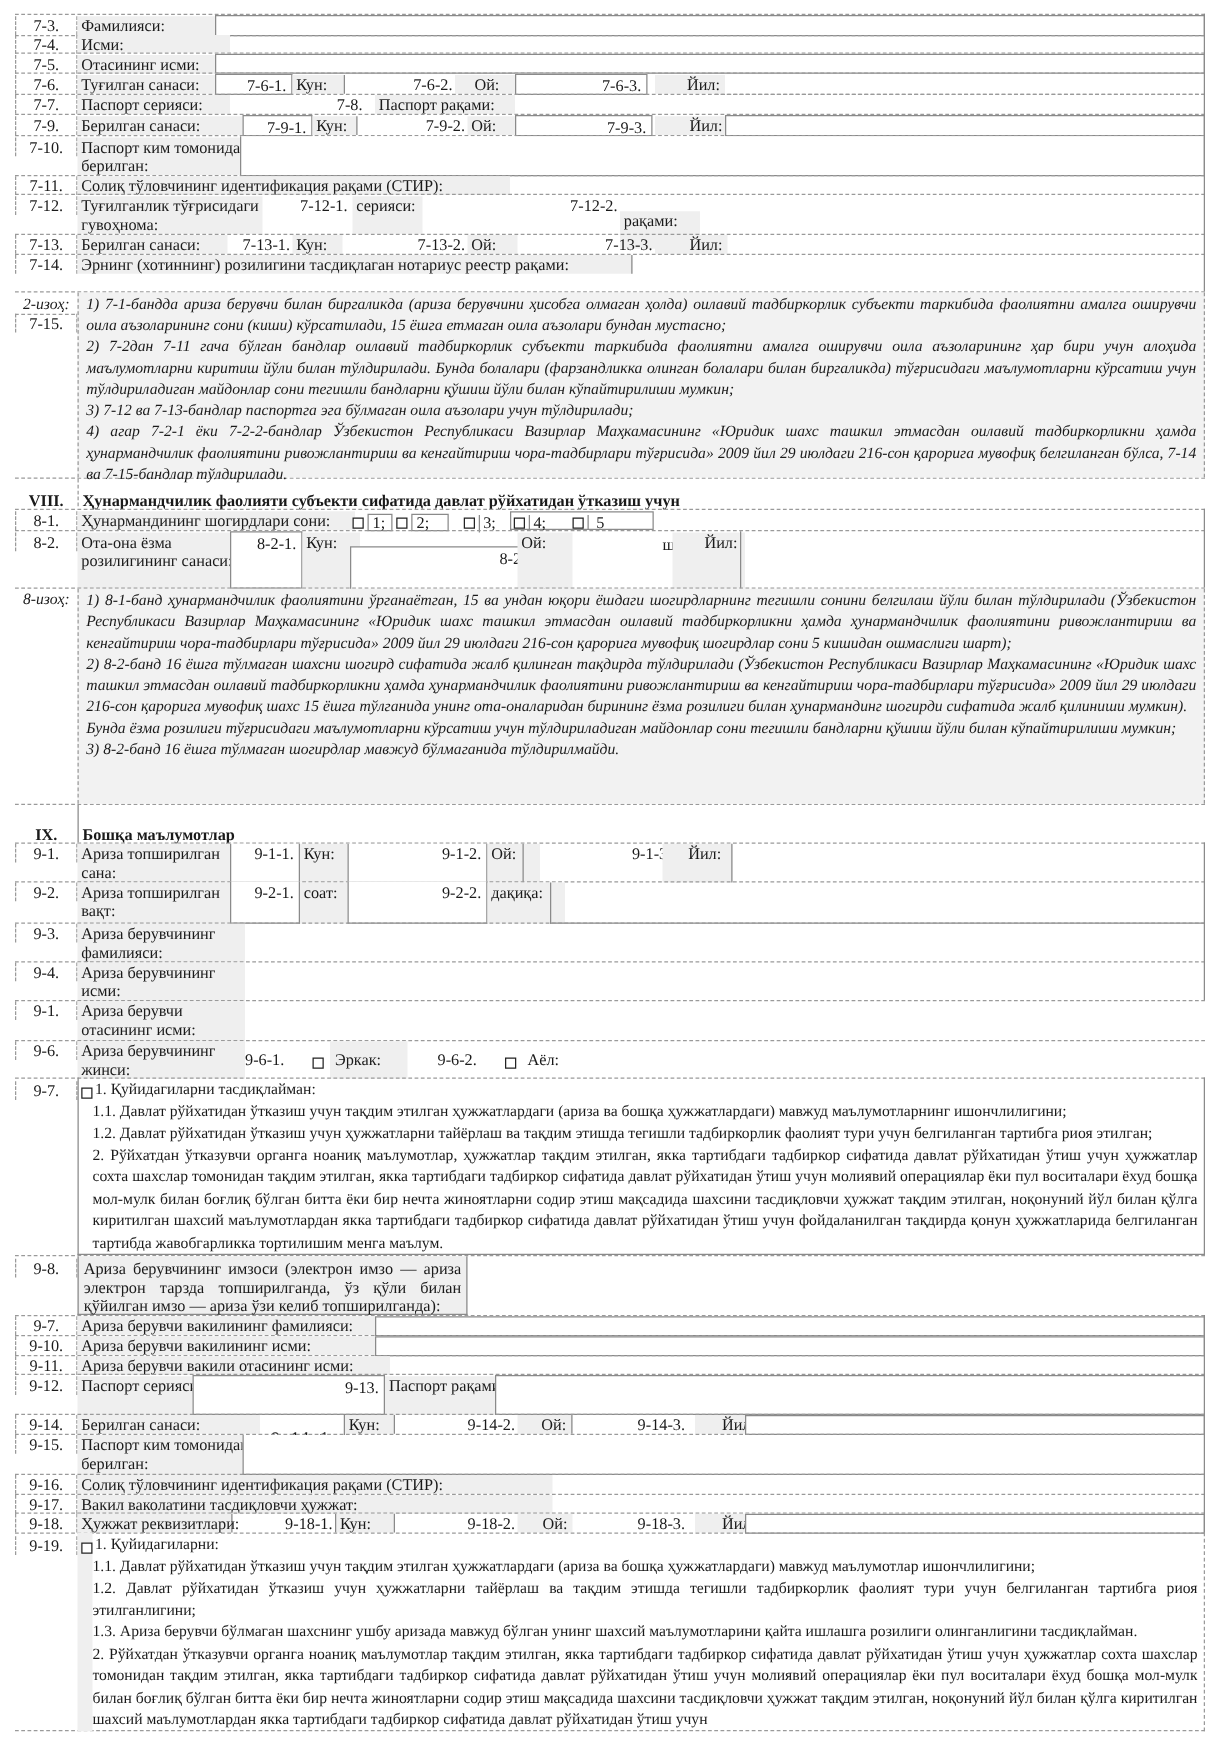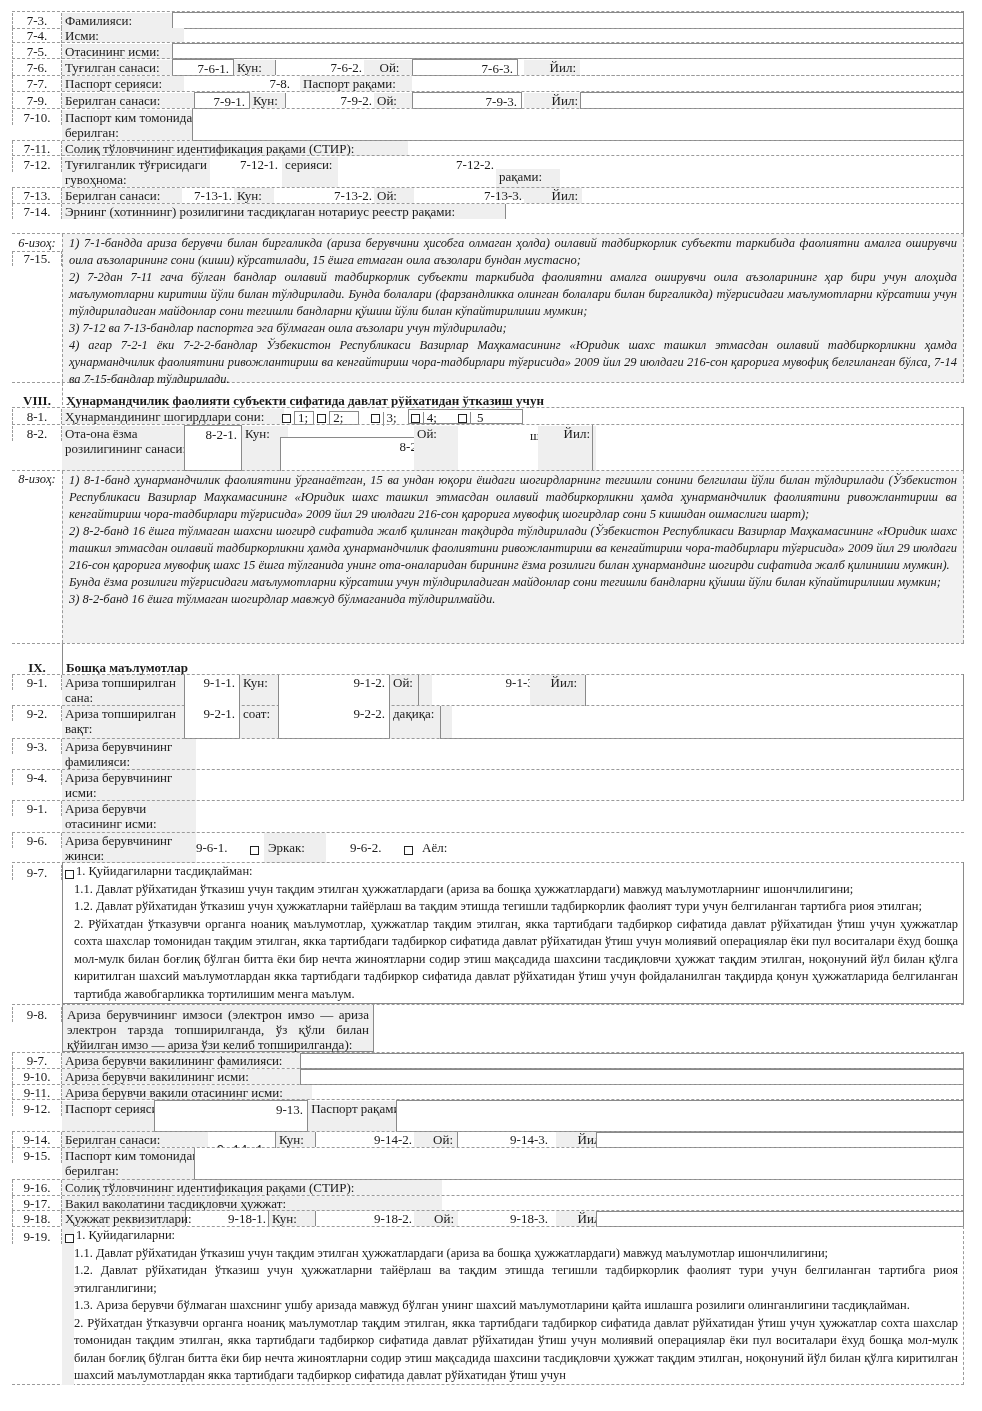--- a/index.html
+++ b/index.html
@@ -135,21 +135,21 @@
   <span class="lbl" style="left:222px;top:-1px;width:40px;height:14px;">Кун:</span>
   <span class="sub" style="left:270px;width:88px;top:-1px;">7-15-2.</span>
   <span class="lbl" style="left:362px;top:-1px;width:40px;height:14px;">Ой:</span>
   <span class="sub" style="left:410px;width:96px;top:-1px;">7-15-3.</span>
   <span class="lbl" style="left:512px;top:-1px;width:58px;height:14px;text-align:right;padding-right:4px;">Йил:</span>
   <div class="abs" style="left:570px;top:0;width:382px;height:14px;"></div>
 </div>
 <div class="rline" style="top:11px;height:222px;"></div>
 
 <div class="row" style="top:233px;height:150px;border-bottom:1px dashed #9a9a9a;"></div>
-<span class="notenum" style="top:236px;">6-изоҳ:</span>
+<span class="notenum" style="top:236px;">2-изоҳ:</span>
 <div class="note" style="top:234px;height:148px;">
   <p>1) 7-1-бандда ариза берувчи билан биргаликда (ариза берувчини ҳисобга олмаган ҳолда) оилавий тадбиркорлик субъекти таркибида фаолиятни амалга оширувчи оила аъзоларининг сони (киши) кўрсатилади, 15 ёшга етмаган оила аъзолари бундан мустасно;</p>
   <p>2) 7-2дан 7-11 гача бўлган бандлар оилавий тадбиркорлик субъекти таркибида фаолиятни амалга оширувчи оила аъзоларининг ҳар бири учун алоҳида маълумотларни киритиш йўли билан тўлдирилади. Бунда болалари (фарзандликка олинган болалари билан биргаликда) тўғрисидаги маълумотларни кўрсатиш учун тўлдириладиган майдонлар сони тегишли бандларни қўшиш йўли билан кўпайтирилиши мумкин;</p>
   <p>3) 7-12 ва 7-13-бандлар паспортга эга бўлмаган оила аъзолари учун тўлдирилади;</p>
   <p>4) агар 7-2-1 ёки 7-2-2-бандлар Ўзбекистон Республикаси Вазирлар Маҳкамасининг «Юридик шахс ташкил этмасдан оилавий тадбиркорликни ҳамда ҳунармандчилик фаолиятини ривожлантириш ва кенгайтириш чора-тадбирлари тўғрисида» 2009 йил 29 июлдаги 216-сон қарорига мувофиқ белгиланган бўлса, 7-14 ва 7-15-бандлар тўлдирилади.</p>
 </div>
 
 <div class="abs" style="left:62px;top:383px;width:1px;height:22px;border-left:1px dashed #9a9a9a;"></div>
 <span class="sect" style="left:16px;top:393px;width:42px;text-align:center;">VIII.</span>
 <span class="sect" style="left:66px;top:393px;">Ҳунармандчилик фаолияти субъекти сифатида давлат рўйхатидан ўтказиш учун</span>

